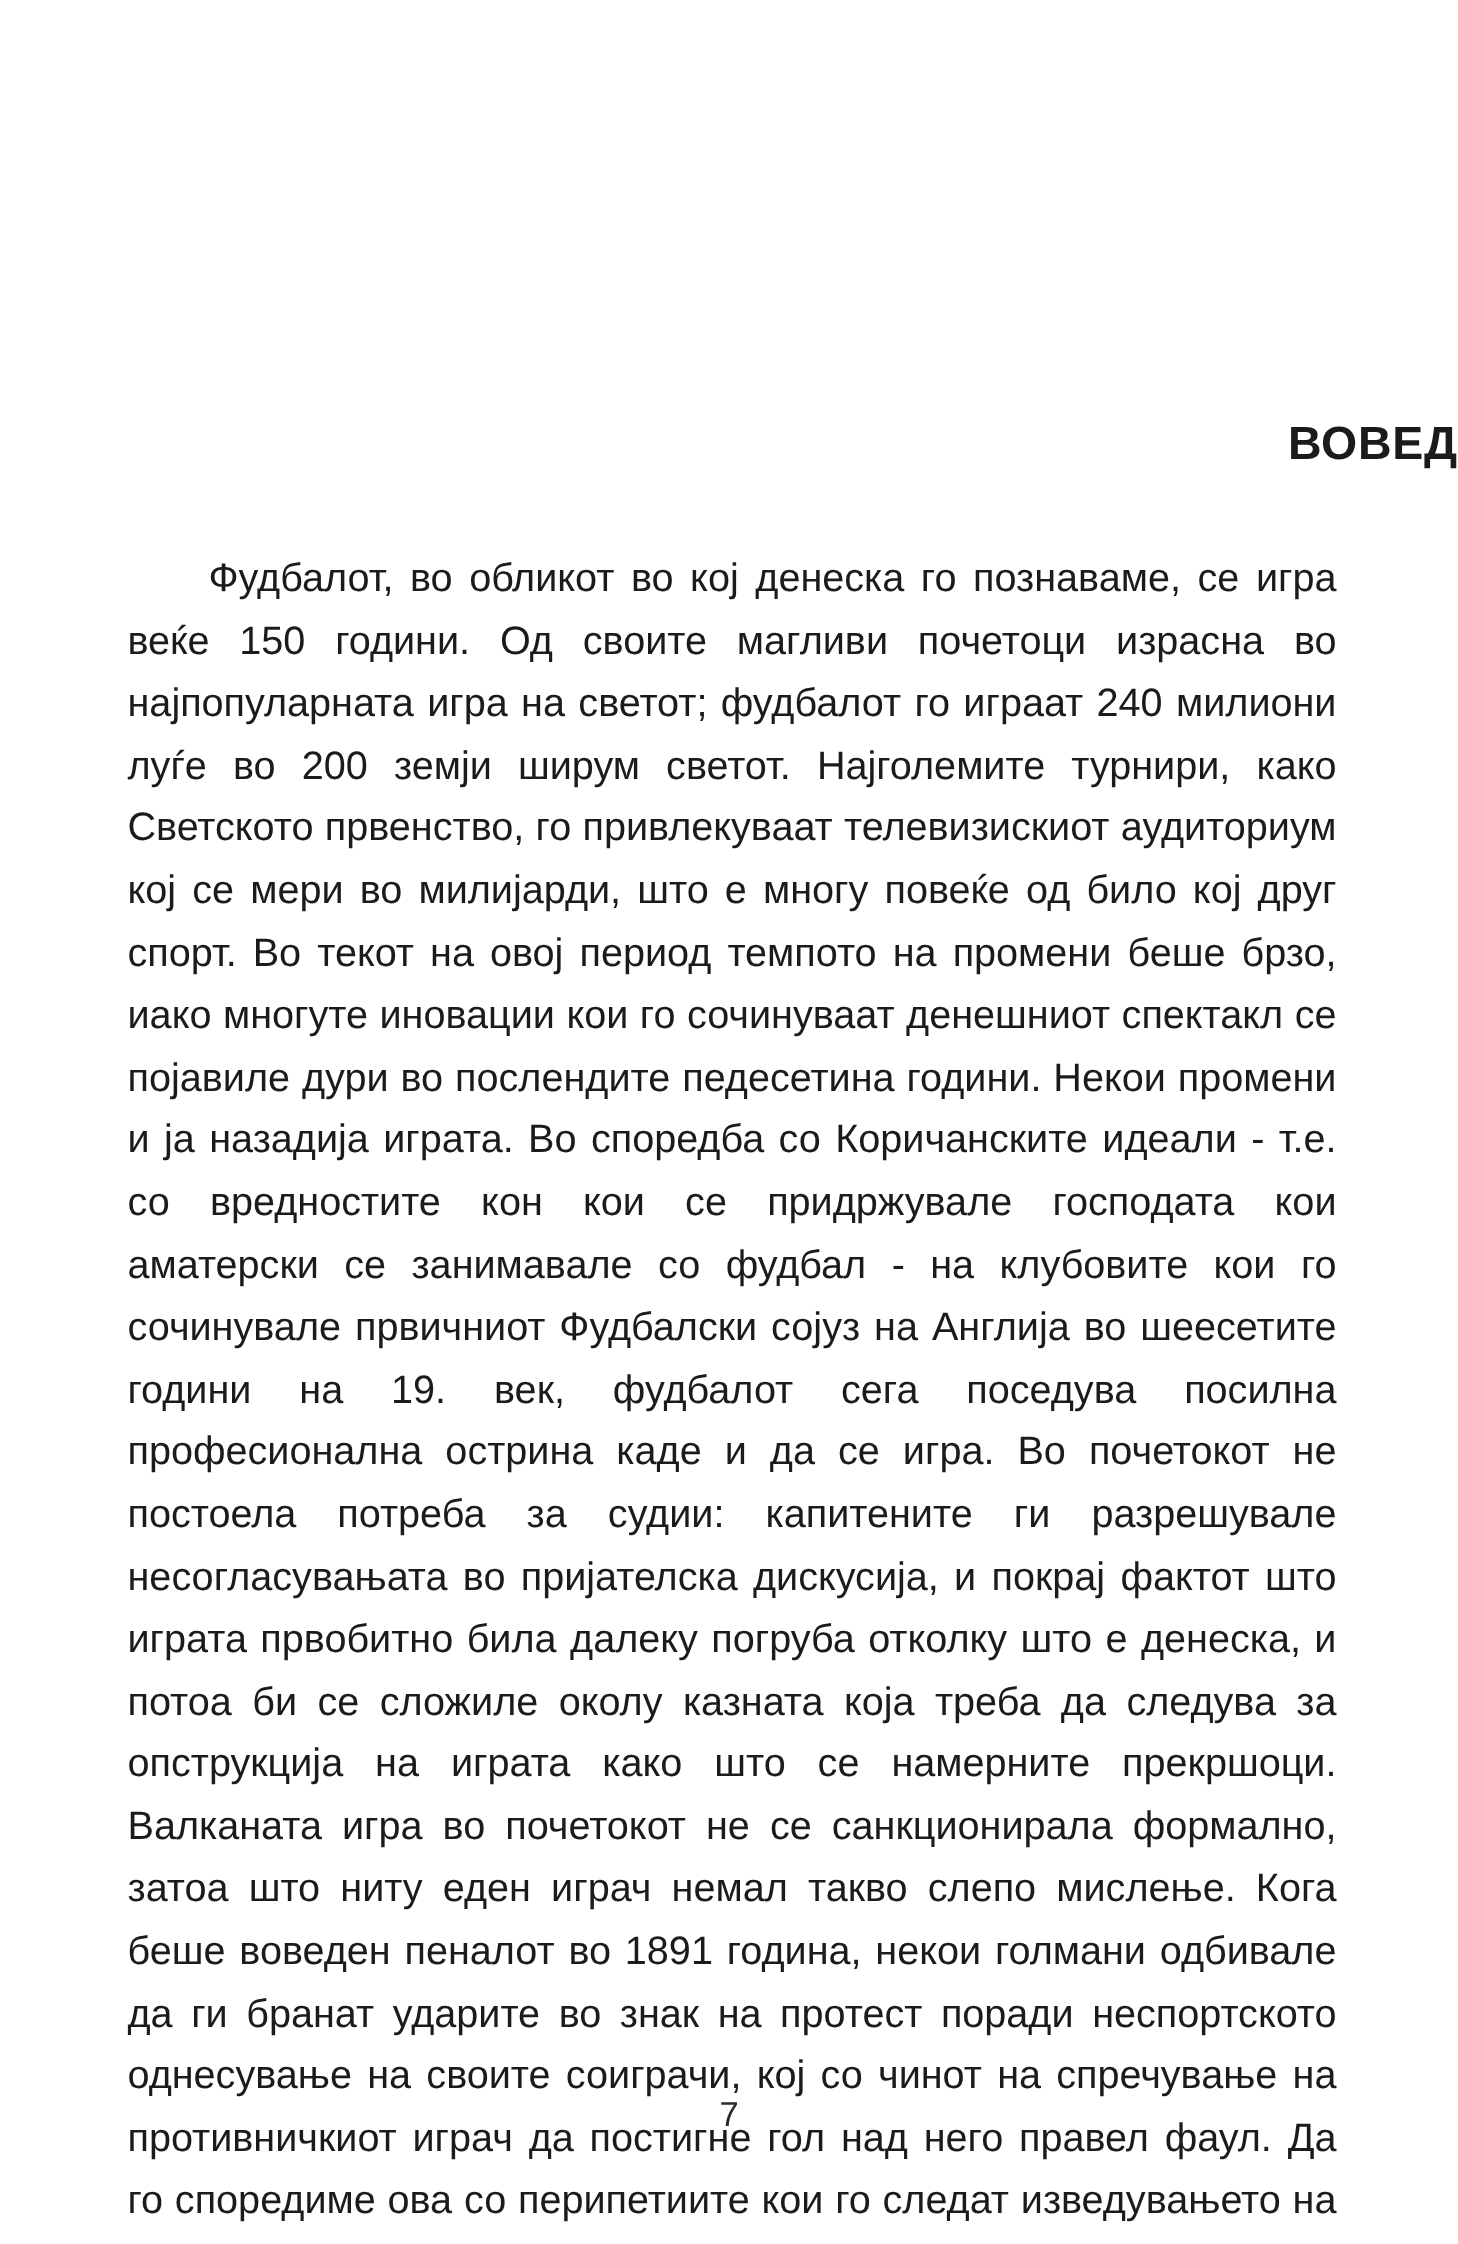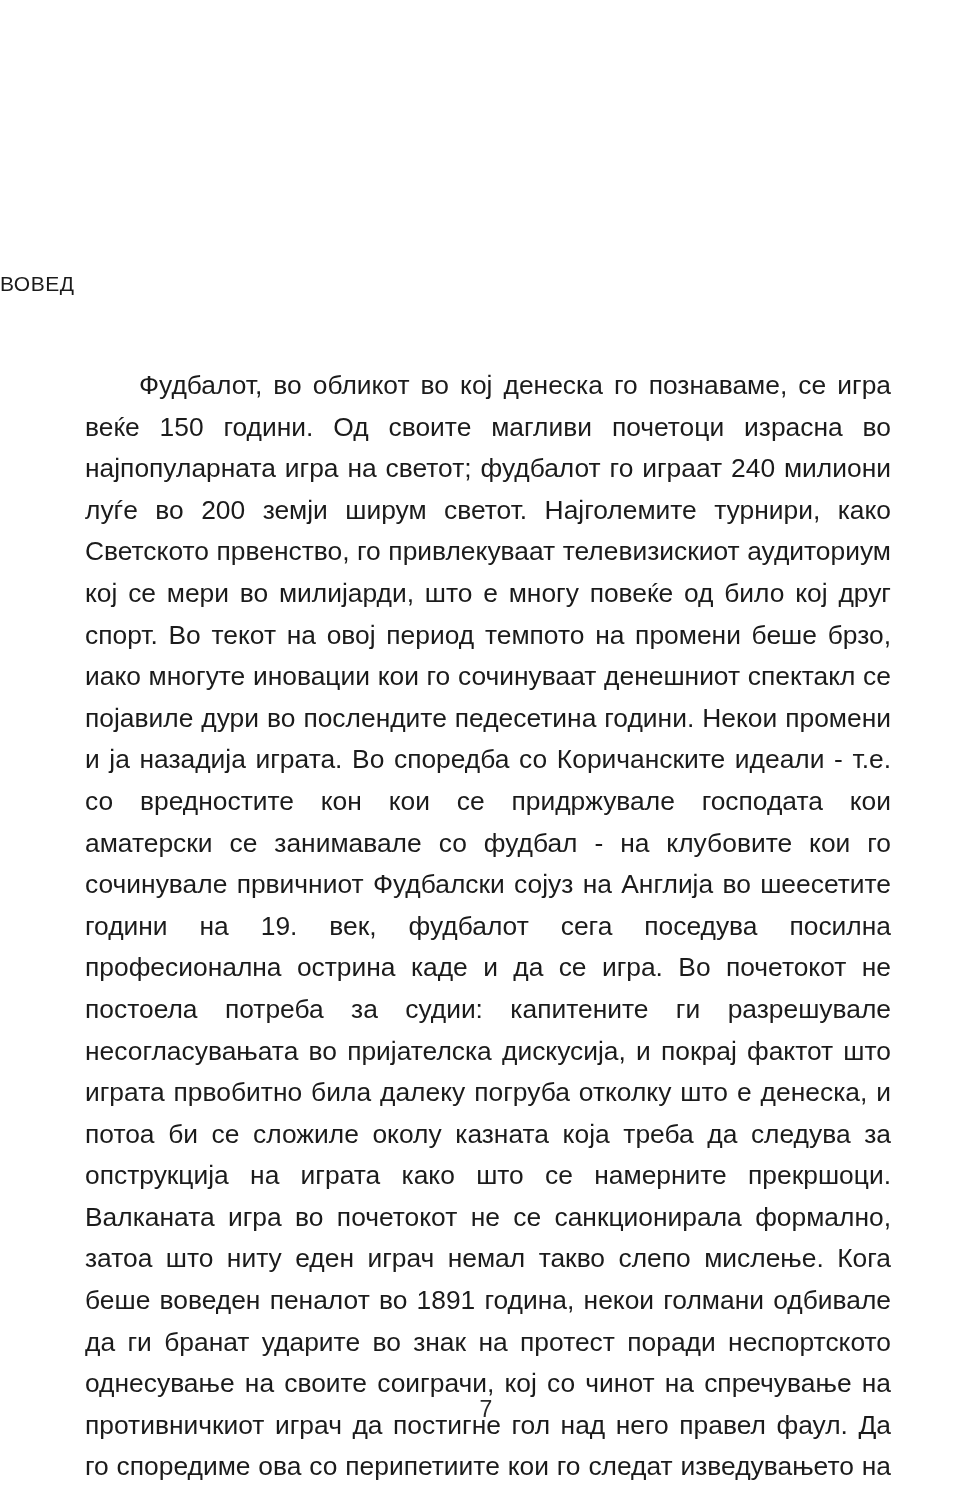--- a/index.html
+++ b/index.html
@@ -15,24 +15,24 @@
     margin: 0 auto;
     background: #ffffff;
     overflow: hidden;
     box-sizing: border-box;
   }
   .chapter-title {
     position: absolute;
     top: 258px;
     left: 0;
     width: 972px;
-    text-align: left;
+    text-align: right;
     font-family: "Liberation Sans", sans-serif;
-    font-weight: normal;
-    font-size: 21px;
+    font-weight: bold;
+    font-size: 31px;
     letter-spacing: 0.5px;
     color: #1b1b1b;
     line-height: 1.1;
   }
   .body-block {
     position: absolute;
     top: 365px;
     left: 85px;
     width: 806px;
   }

